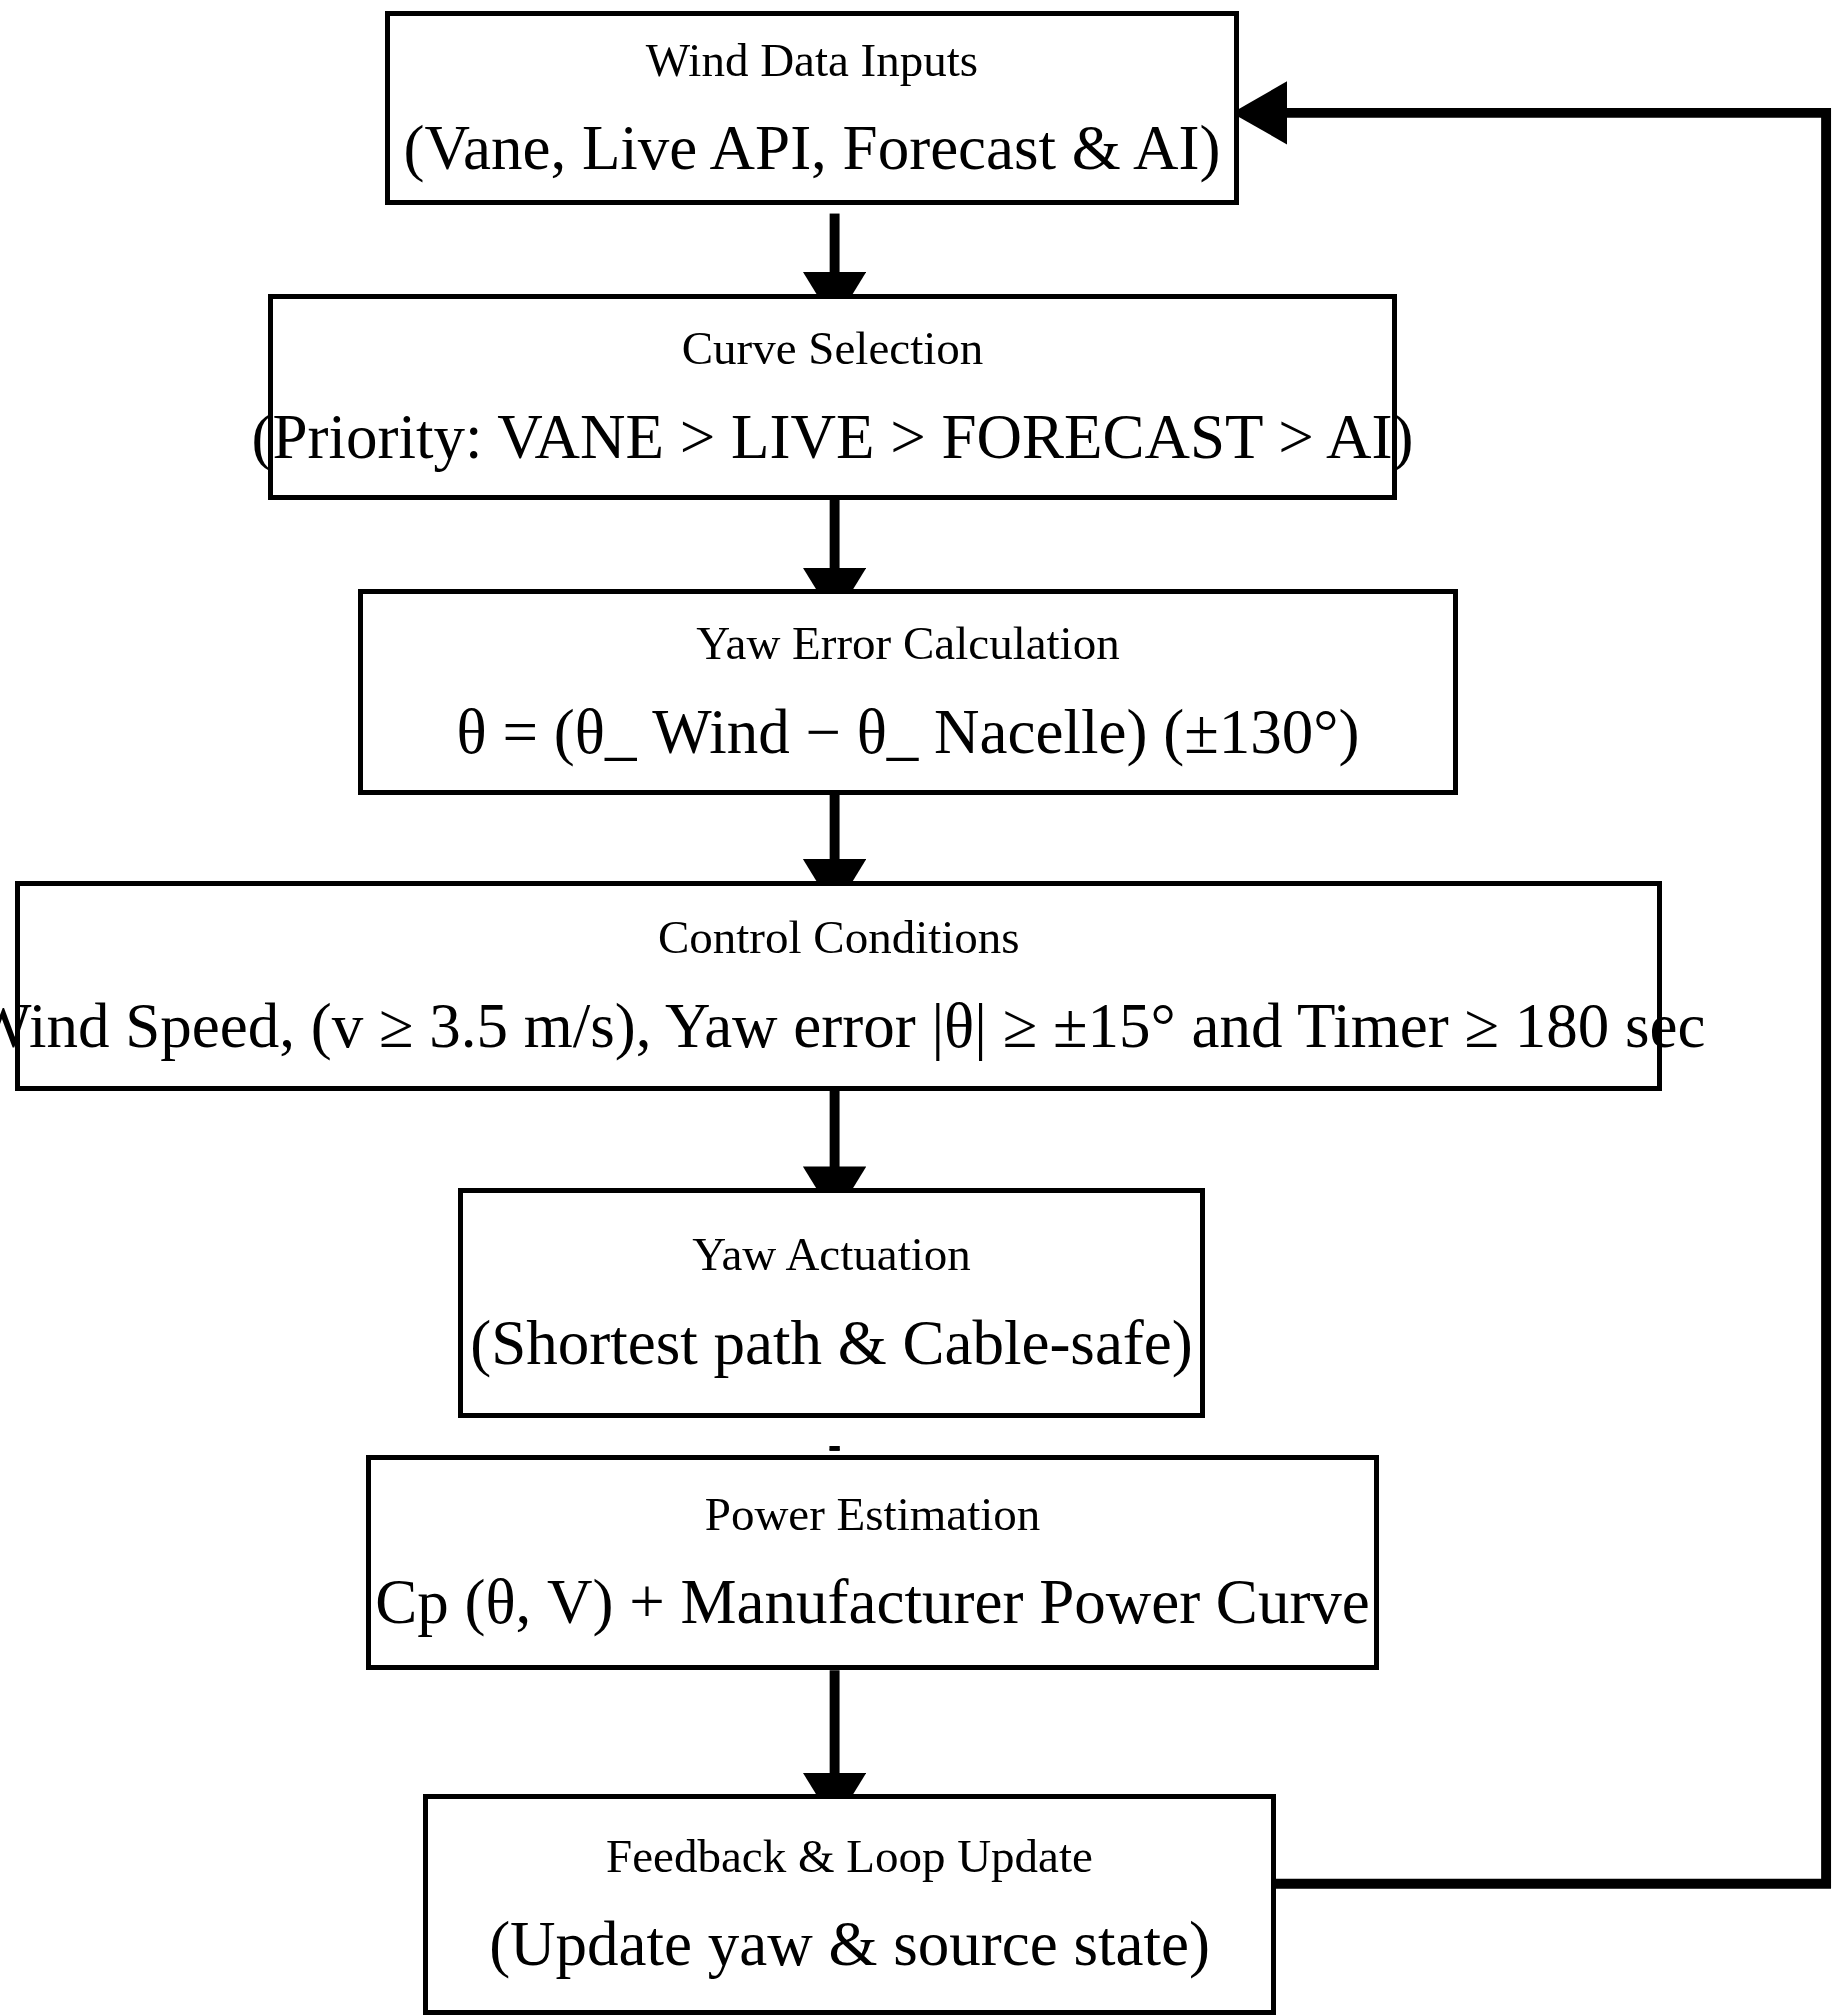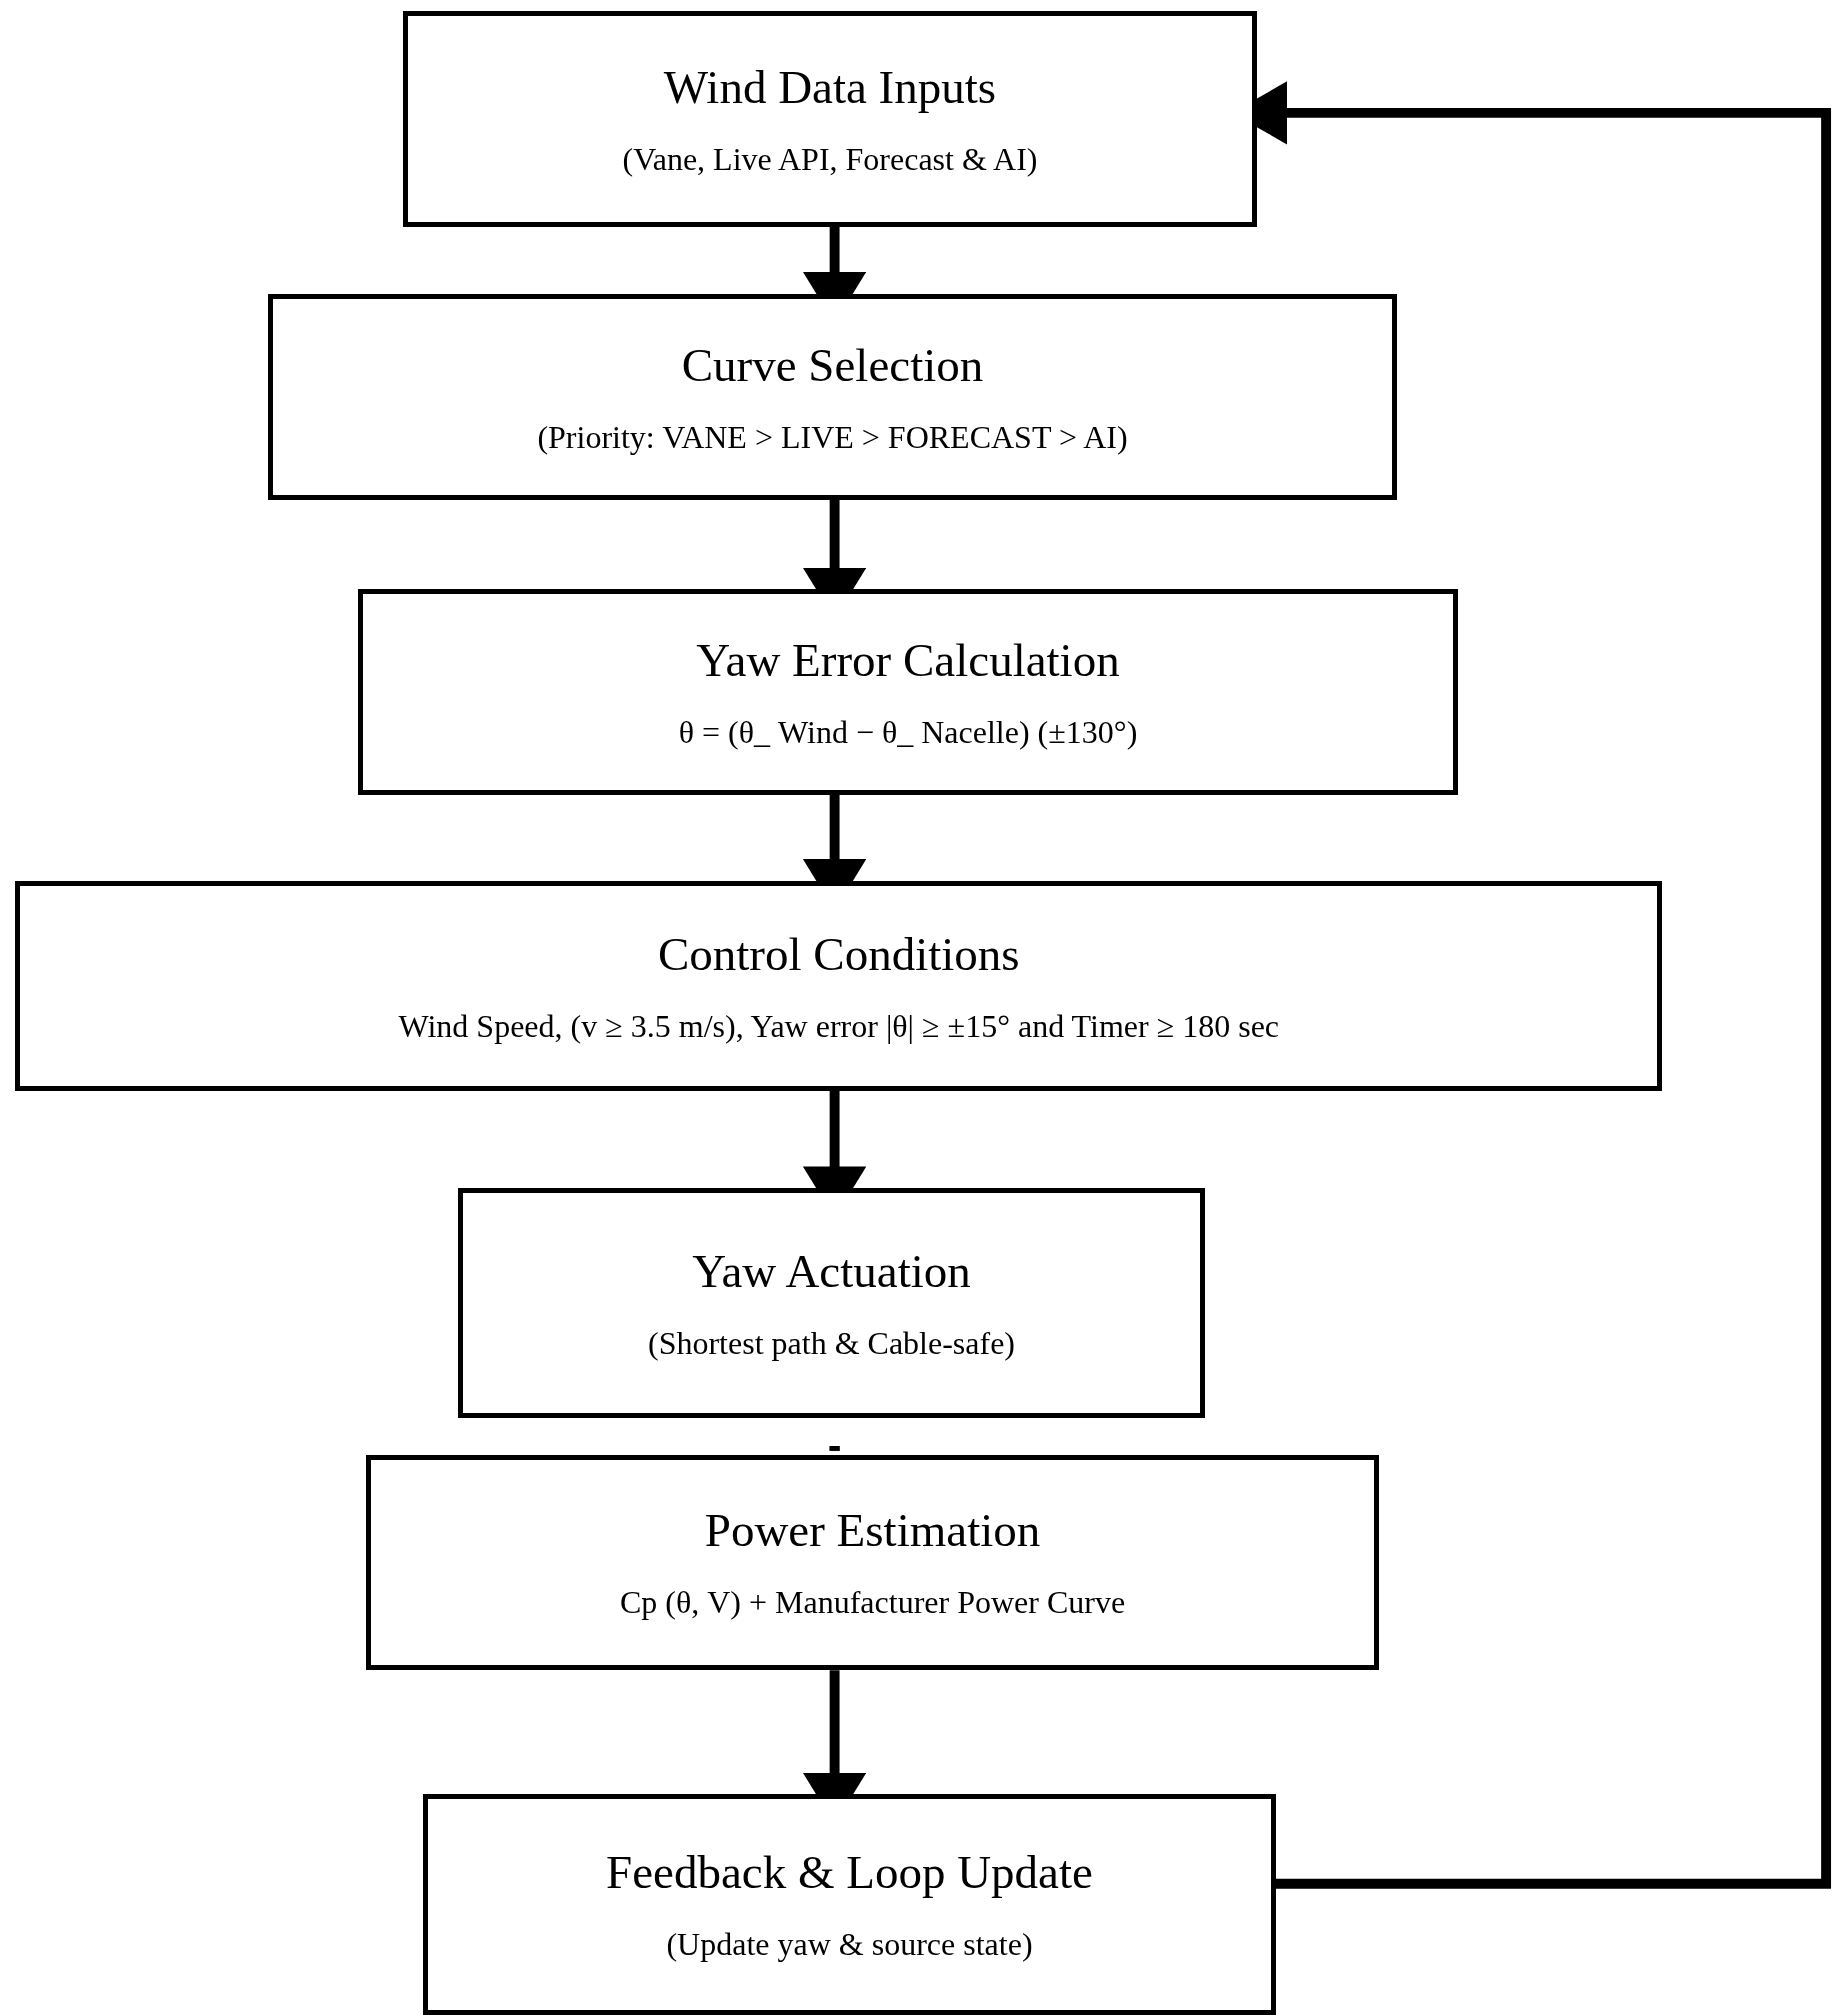--- a/index.html
+++ b/index.html
@@ -27,21 +27,21 @@
     text-align: center;
     color: #000000;
     line-height: 1.08;
   }
   .node .line1 {
     font-size: 47px;
     white-space: nowrap;
     padding: 0 13.7px;
   }
   .node .line2 {
-    font-size: 32px;
+    font-size: 63px;
     white-space: nowrap;
     padding: 0 13.7px;
     margin-top: 29px;
   }
   
   #edges {
     position: absolute;
     left: 0;
     top: 0;
     width: 1837px;
@@ -74,21 +74,21 @@
 
     <line x1="1094" y1="1902" x2="1094" y2="1896" stroke="#000000" stroke-width="13"></line>
     <line x1="1094" y1="1902" x2="1094" y2="1896" stroke="#000000" stroke-width="13"></line>
     <line x1="1094" y1="1902" x2="1094" y2="1900" stroke="#000000" stroke-width="13"></line>
 
     <line x1="1094" y1="2190" x2="1094" y2="2340" stroke="#000000" stroke-width="13" marker-end="url(#ah-down)"></line>
 
     <path d="M 1665,2470 L 2394,2470 L 2394,148 L 1672,148" fill="none" stroke="#000000" stroke-width="13" marker-end="url(#ah-left)"></path>
   </svg>
 
-  <div class="node" style="left:403px; top:11.4px; width:854px; height:216px;">
+  <div class="node" style="left:385px; top:11.4px; width:854px; height:194px;">
     <div class="line1">Wind Data Inputs</div>
     <div class="line2">(Vane, Live API, Forecast &amp; AI)</div>
   </div>
 
   <div class="node" style="left:268px; top:294px; width:1129px; height:206px;">
     <div class="line1">Curve Selection</div>
     <div class="line2">(Priority: VANE &gt; LIVE &gt; FORECAST &gt; AI)</div>
   </div>
 
   <div class="node" style="left:358px; top:589px; width:1100px; height:206px;">

